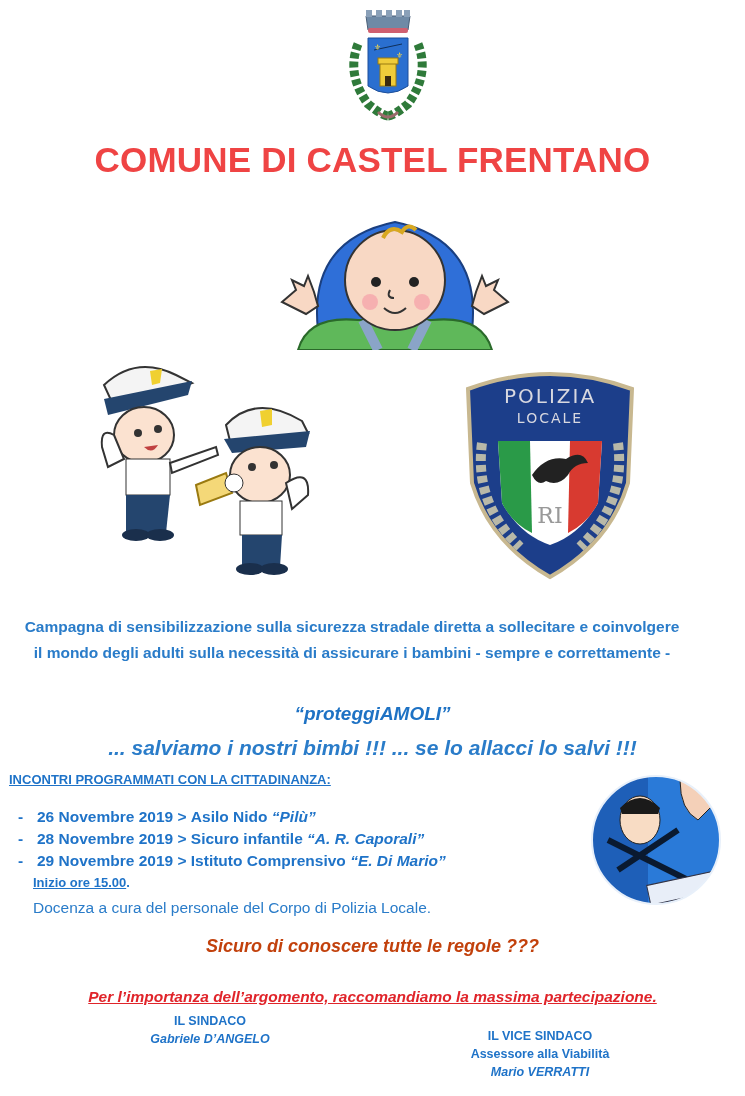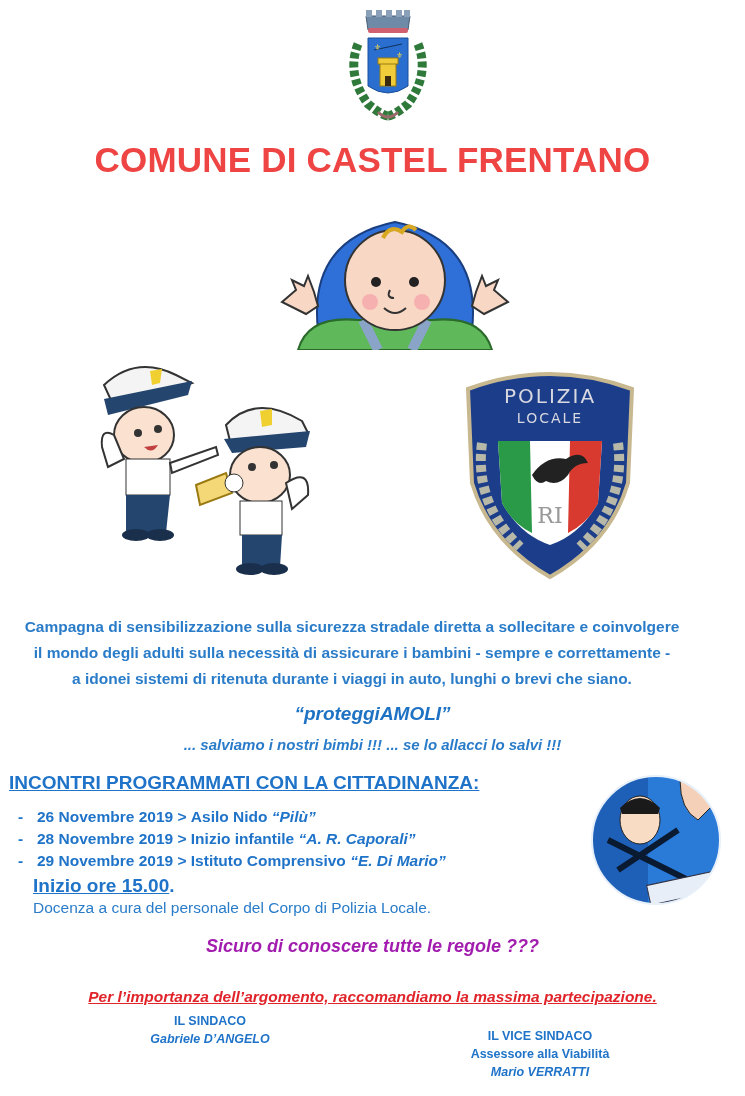--- a/index.html
+++ b/index.html
@@ -15,33 +15,33 @@
 
   
   #baby { left: 278px; top: 210px; width: 234px; height: 140px; }
   #officers { left: 96px; top: 355px; width: 230px; height: 220px; }
   #badge { left: 460px; top: 363px; width: 180px; height: 218px; }
   #seat-illus { left: 588px; top: 770px; width: 140px; height: 135px; }
 
   
   #desc { left: 0; width: 704px; top: 614px; text-align: center; font-weight: bold; font-size: 15.5px; line-height: 26px; color: #2a7cc9; }
   #slogan { left: 0; width: 745px; top: 703px; text-align: center; font-weight: bold; font-style: italic; font-size: 19px; color: #1e72c4; }
-  #tagline { left: 0; width: 745px; top: 736px; text-align: center; font-weight: bold; font-style: italic; font-size: 15px; color: #2a7cc9; }
-
-  
-  #meet-heading { left: 9px; top: 772px; font-weight: bold; font-size: 19px; text-decoration: underline; color: #1f73c8; text-align: center; }
+  #tagline { left: 0; width: 745px; top: 736px; text-align: center; font-weight: bold; font-style: italic; font-size: 21px; color: #2a7cc9; }
+
+  
+  #meet-heading { left: 9px; top: 772px; font-weight: bold; font-size: 13px; text-decoration: underline; color: #1f73c8; text-align: center; }
   #meet-list { left: 18px; top: 806px; font-weight: bold; font-size: 15.5px; line-height: 22px; color: #1f73c8; list-style: none; }
   #meet-list li { display: flex; }
   #meet-list .dash { width: 19px; display: inline-block; }
   #meet-list em { font-style: italic; }
-  #start-time { left: 33px; top: 875px; font-weight: bold; font-size: 19px; text-decoration: underline; color: #1f73c8; }
+  #start-time { left: 33px; top: 875px; font-weight: bold; font-size: 13px; text-decoration: underline; color: #1f73c8; }
   #start-time .dot { text-decoration: none; display: inline-block; }
   #teaching { left: 33px; top: 899px; font-size: 15.5px; color: #2a7cc9; }
 
-  #question { left: 0; width: 745px; top: 936px; text-align: center; font-weight: bold; font-style: italic; font-size: 18px; color: #a21caf; }
+  #question { left: 0; width: 745px; top: 936px; text-align: center; font-weight: bold; font-style: italic; font-size: 18px; color: #c2410c; }
   #appeal { left: 0; width: 745px; top: 988px; text-align: center; font-weight: bold; font-style: italic; font-size: 15.5px; color: #e0242a; text-decoration: underline; }
 
   
   .sig { text-align: center; font-weight: bold; font-size: 12.5px; line-height: 18px; color: #1f73c8; }
   .sig .name { font-style: italic; }
   #sig-left { left: 110px; width: 200px; top: 1012px; }
   #sig-right { left: 440px; width: 200px; top: 1027px; }
 </style>
 </head>
 <body>
@@ -138,40 +138,39 @@
     <path d="M72 112 Q86 92 106 96 Q122 86 128 100 Q114 100 108 112 Q98 124 86 118 Q78 124 72 112 Z" fill="#222"></path>
     <text x="90" y="160" text-anchor="middle" font-size="22" fill="#999" font-family="DejaVu Serif, serif">RI</text>
     <path d="M22 80 Q14 140 60 184" fill="none" stroke="#b8b8a8" stroke-width="10" stroke-dasharray="7 4"></path>
     <path d="M158 80 Q166 140 120 184" fill="none" stroke="#b8b8a8" stroke-width="10" stroke-dasharray="7 4"></path>
   </svg>
 </div>
 
 <div id="desc" class="abs">
   <div>Campagna di sensibilizzazione sulla sicurezza stradale diretta a sollecitare e coinvolgere</div>
   <div>il mondo degli adulti sulla necessità di assicurare i bambini - sempre e correttamente -</div>
-  <div>a idonei sistemi di ritenuta durante i viaggi in auto, lunghi o brevi che siano.</div>
 </div>
 
 <div id="slogan" class="abs">“proteggiAMOLI”</div>
 <div id="tagline" class="abs">... salviamo i nostri bimbi !!!  ... se lo allacci lo salvi !!!</div>
 
 <div id="meet-heading" class="abs">INCONTRI PROGRAMMATI CON LA CITTADINANZA:</div>
 <ul id="meet-list" class="abs">
   <li>
     <span class="dash">-</span>
     <span>26 Novembre 2019</span>
     <span style="white-space:pre"> &gt; </span>
     <span style="white-space:pre">Asilo Nido </span>
     <em>“Pilù”</em>
   </li>
   <li>
     <span class="dash">-</span>
     <span>28 Novembre 2019</span>
     <span style="white-space:pre"> &gt; </span>
-    <span style="white-space:pre">Inizio infantile </span>
+    <span style="white-space:pre">Sicuro infantile </span>
     <em>“A. R. Caporali”</em>
   </li>
   <li>
     <span class="dash">-</span>
     <span>29 Novembre 2019</span>
     <span style="white-space:pre"> &gt; </span>
     <span style="white-space:pre">Istituto Comprensivo </span>
     <em>“E. Di Mario”</em>
   </li>
 </ul>

